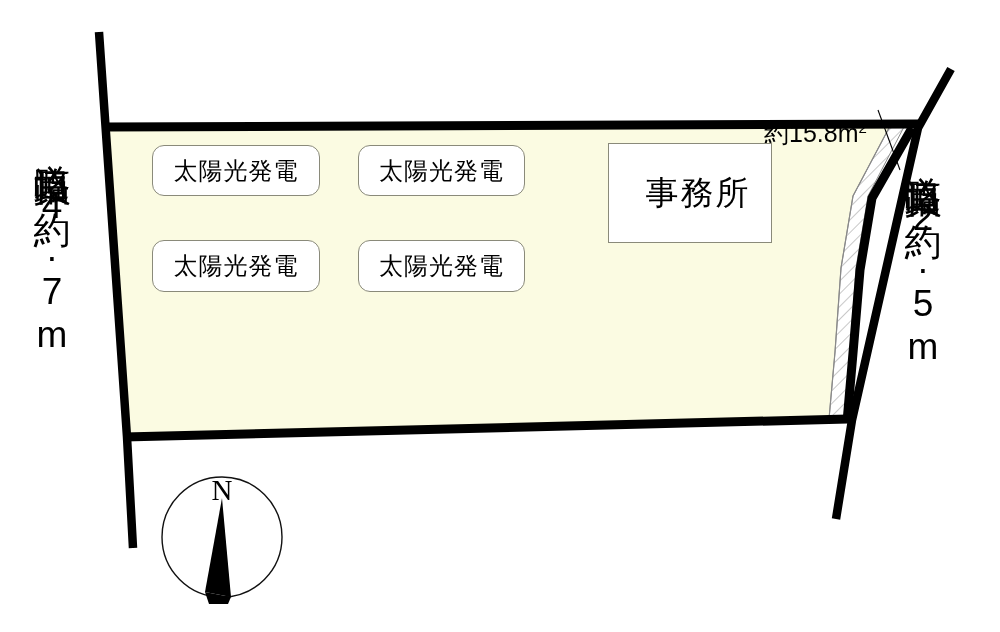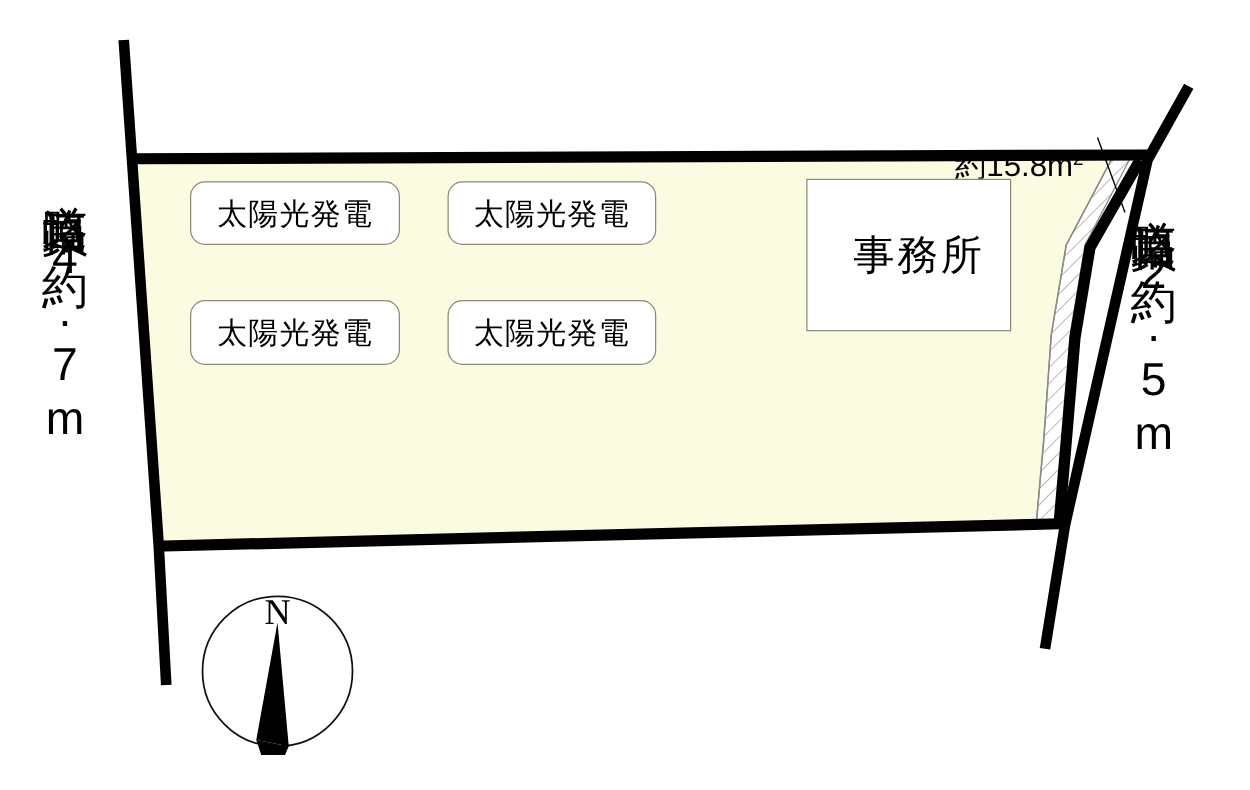--- a/index.html
+++ b/index.html
@@ -154,19 +154,19 @@
   </div>
 
   <div class="lot-box solar-box" id="solar-box-1" style="left:152px; top:145px; width:168px; height:51px;">太陽光発電</div>
 
   <div class="lot-box solar-box" id="solar-box-2" style="left:358px; top:145px; width:167px; height:51px;">太陽光発電</div>
 
   <div class="lot-box solar-box" id="solar-box-3" style="left:152px; top:240px; width:168px; height:52px;">太陽光発電</div>
 
   <div class="lot-box solar-box" id="solar-box-4" style="left:358px; top:240px; width:167px; height:52px;">太陽光発電</div>
 
-  <div class="lot-box" id="office-box" style="left:645px; top:143px; width:164px; height:122px;padding-left:16px;">事務所</div>
+  <div class="lot-box" id="office-box" style="left:608px; top:143px; width:164px; height:100px;padding-left:16px;">事務所</div>
 
   <div id="compass">
     <div id="compass-label">N</div>
   </div>
 
 </div>
 
 </body></html>

